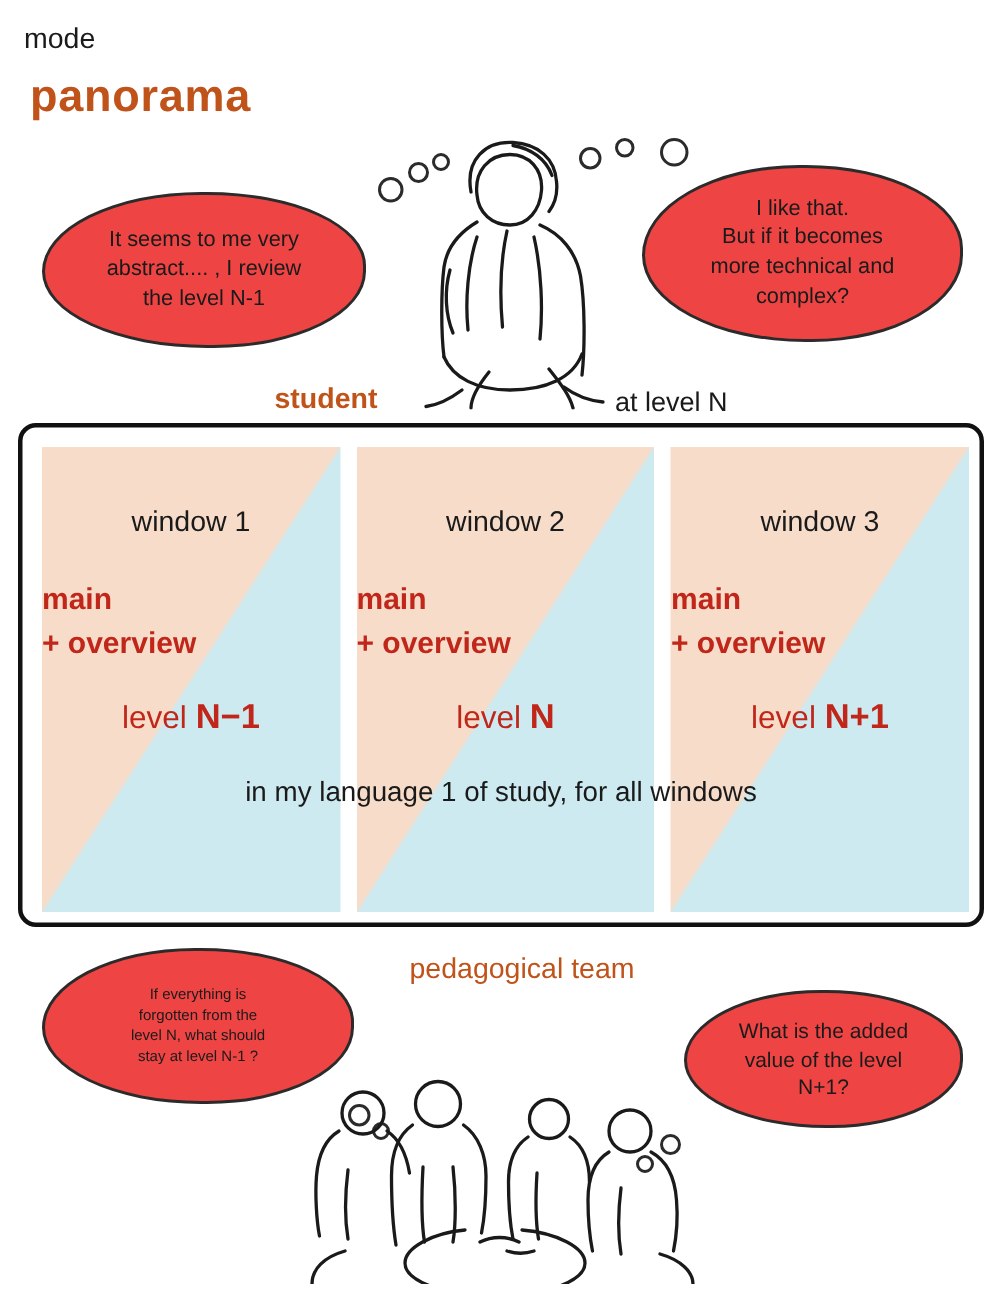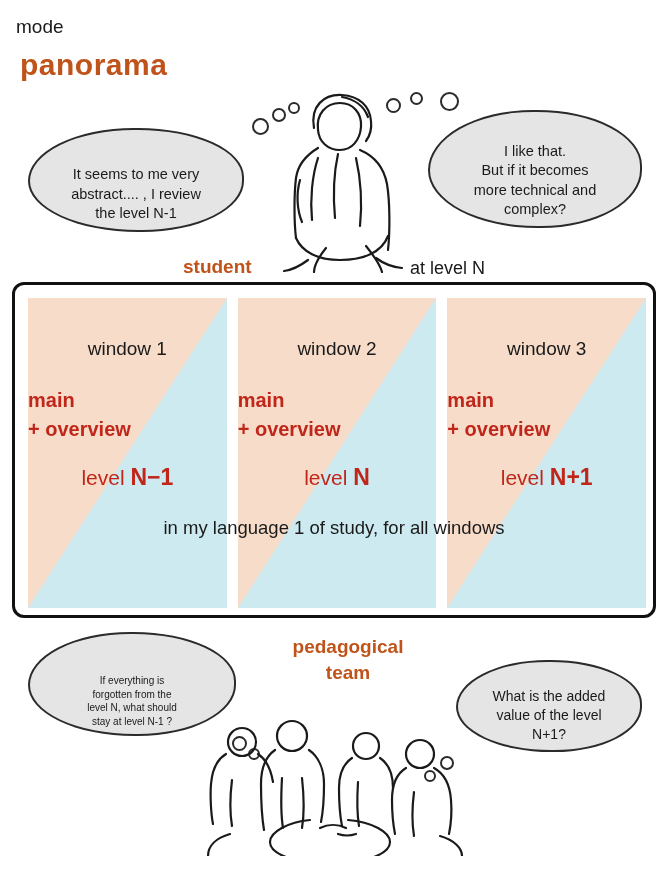--- a/index.html
+++ b/index.html
@@ -30,27 +30,27 @@
     top: 48px;
     font-size: 30px;
     font-weight: bold;
     color: #c0531a;
     letter-spacing: 0.5px;
   }
 
   
   .bubble {
     position: absolute;
-    background: #e5e5e5;
+    background: #ef4444;
     border: 2px solid #2b2b2b;
     text-align: center;
     font-size: 14.5px;
     line-height: 1.35;
     display: flex;
-    align-items: flex-end;
+    align-items: center;
     justify-content: center;
     padding: 6px 10px;
     box-sizing: border-box;
   }
   .bubble.cloud {
     border-radius: 50% 50% 48% 52% / 52% 48% 50% 50%;
   }
   .bubble .txt { white-space: pre-line; }
 
   #bubble-student-left {
@@ -109,21 +109,21 @@
     font-size: 18px;
     color: #1a1a1a;
   }
   .caption-team {
     position: absolute;
     left: 268px;
     top: 634px;
     width: 160px;
     text-align: center;
     font-size: 19px;
-    font-weight: bold;
+    font-weight: normal;
     color: #c0531a;
     line-height: 1.35;
   }
 
   
   #windows-panel {
     position: absolute;
     left: 12px;
     top: 282px;
     width: 644px;

